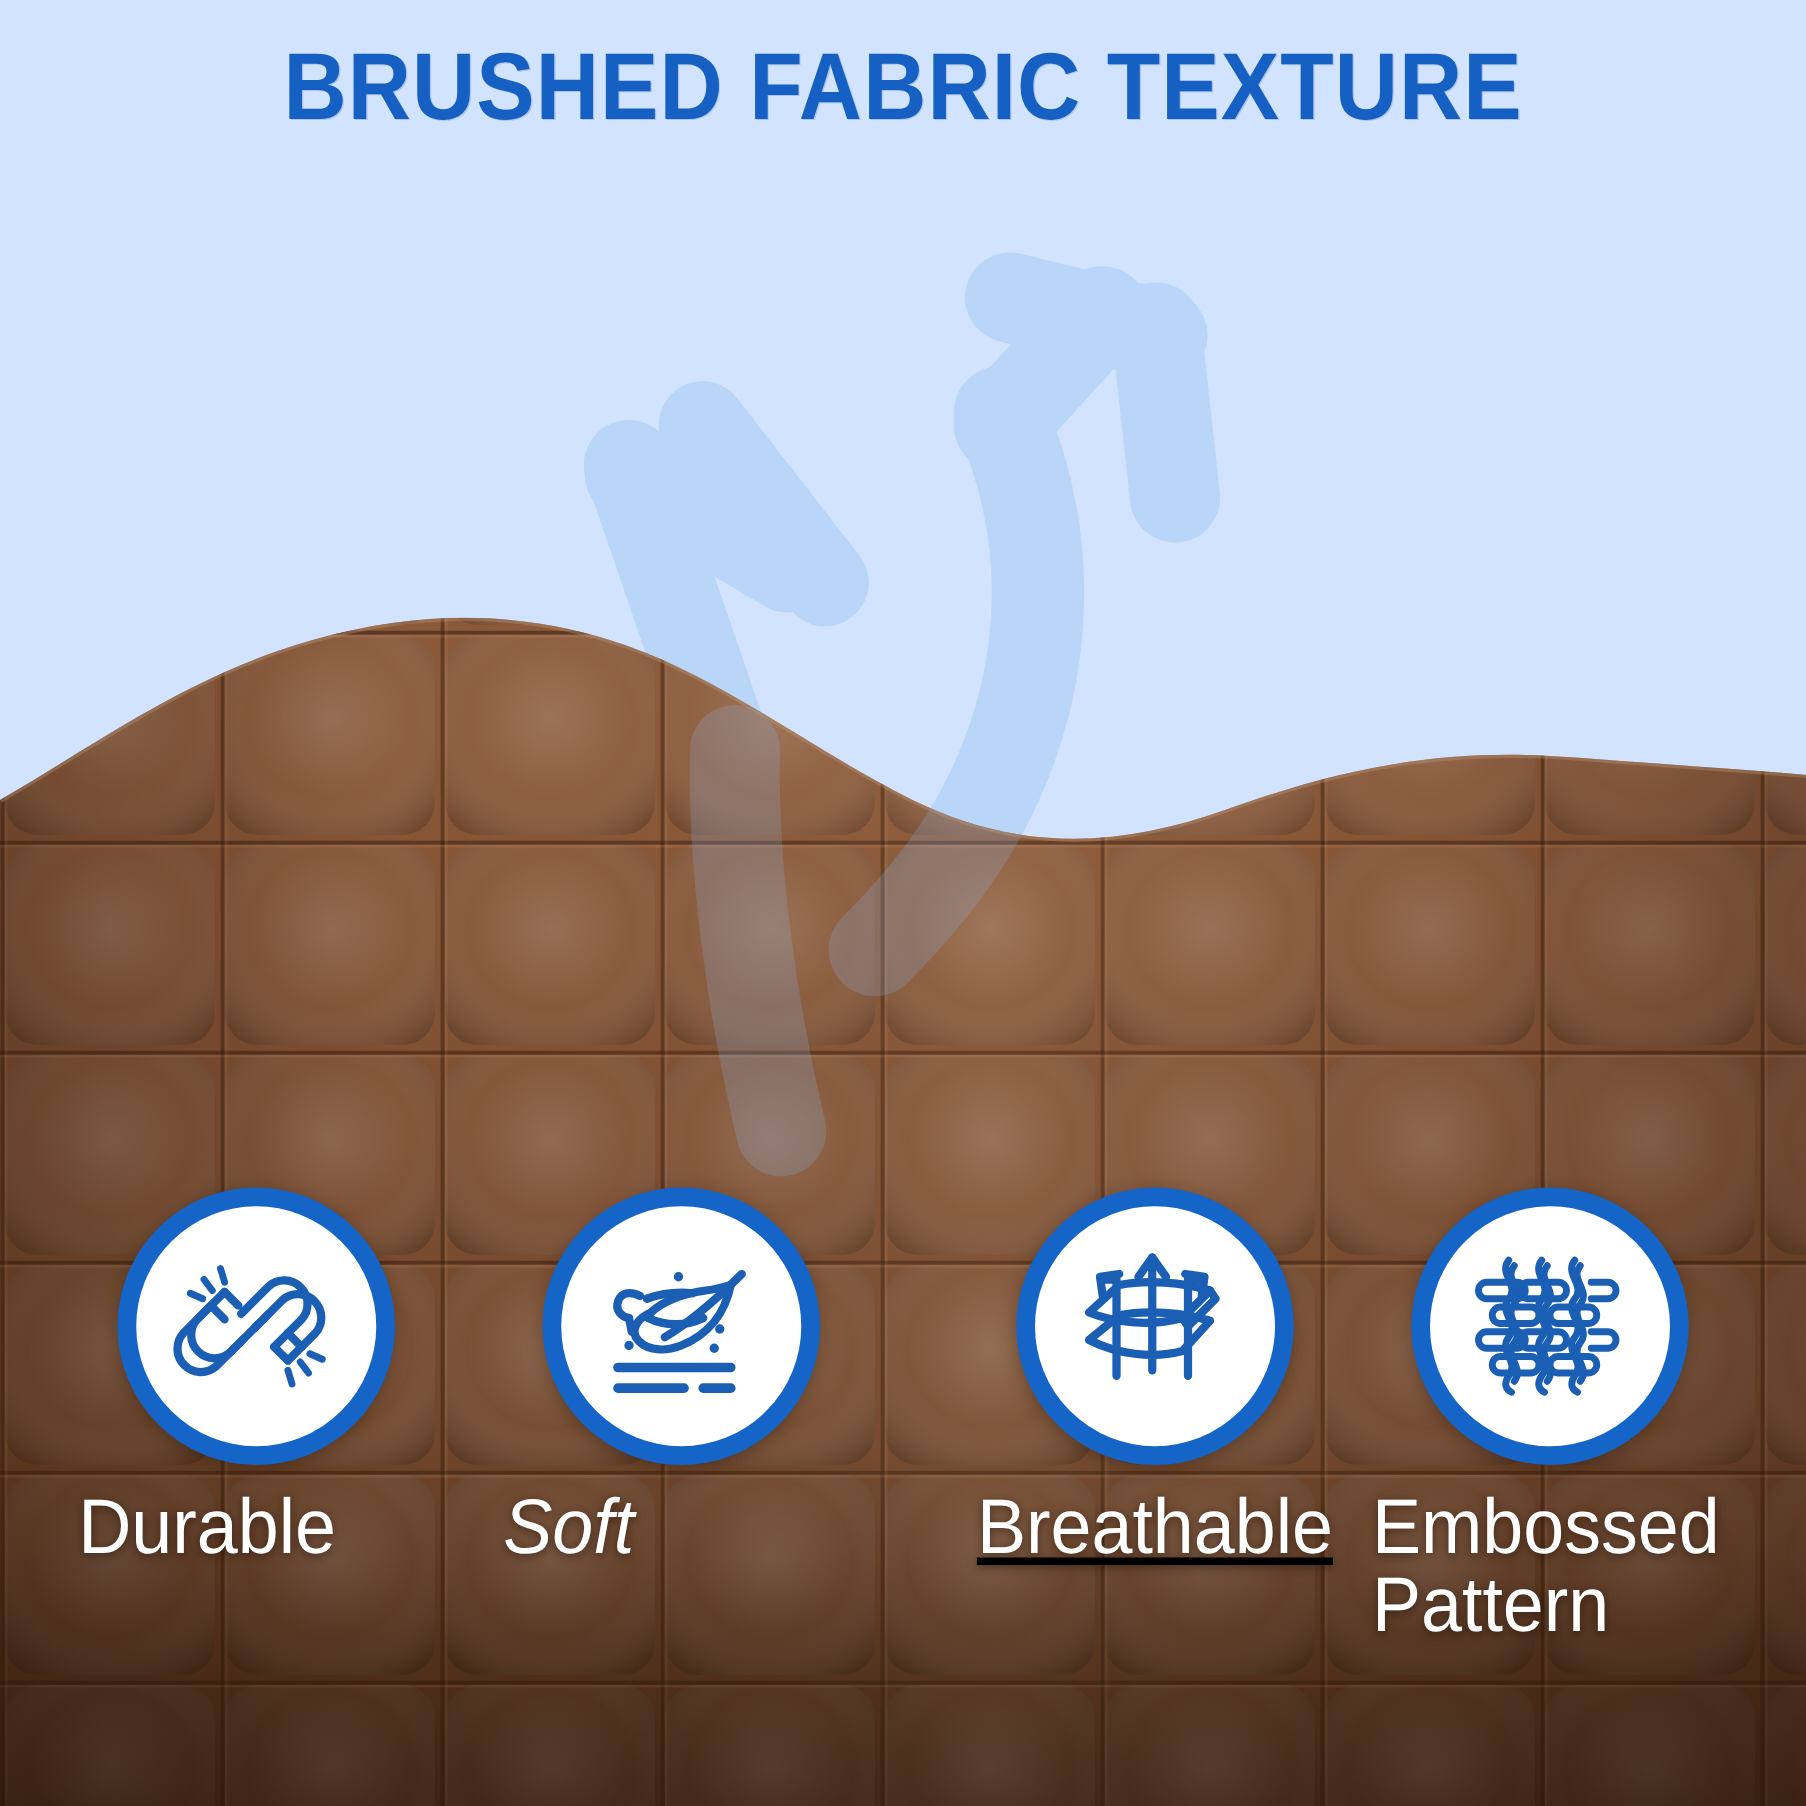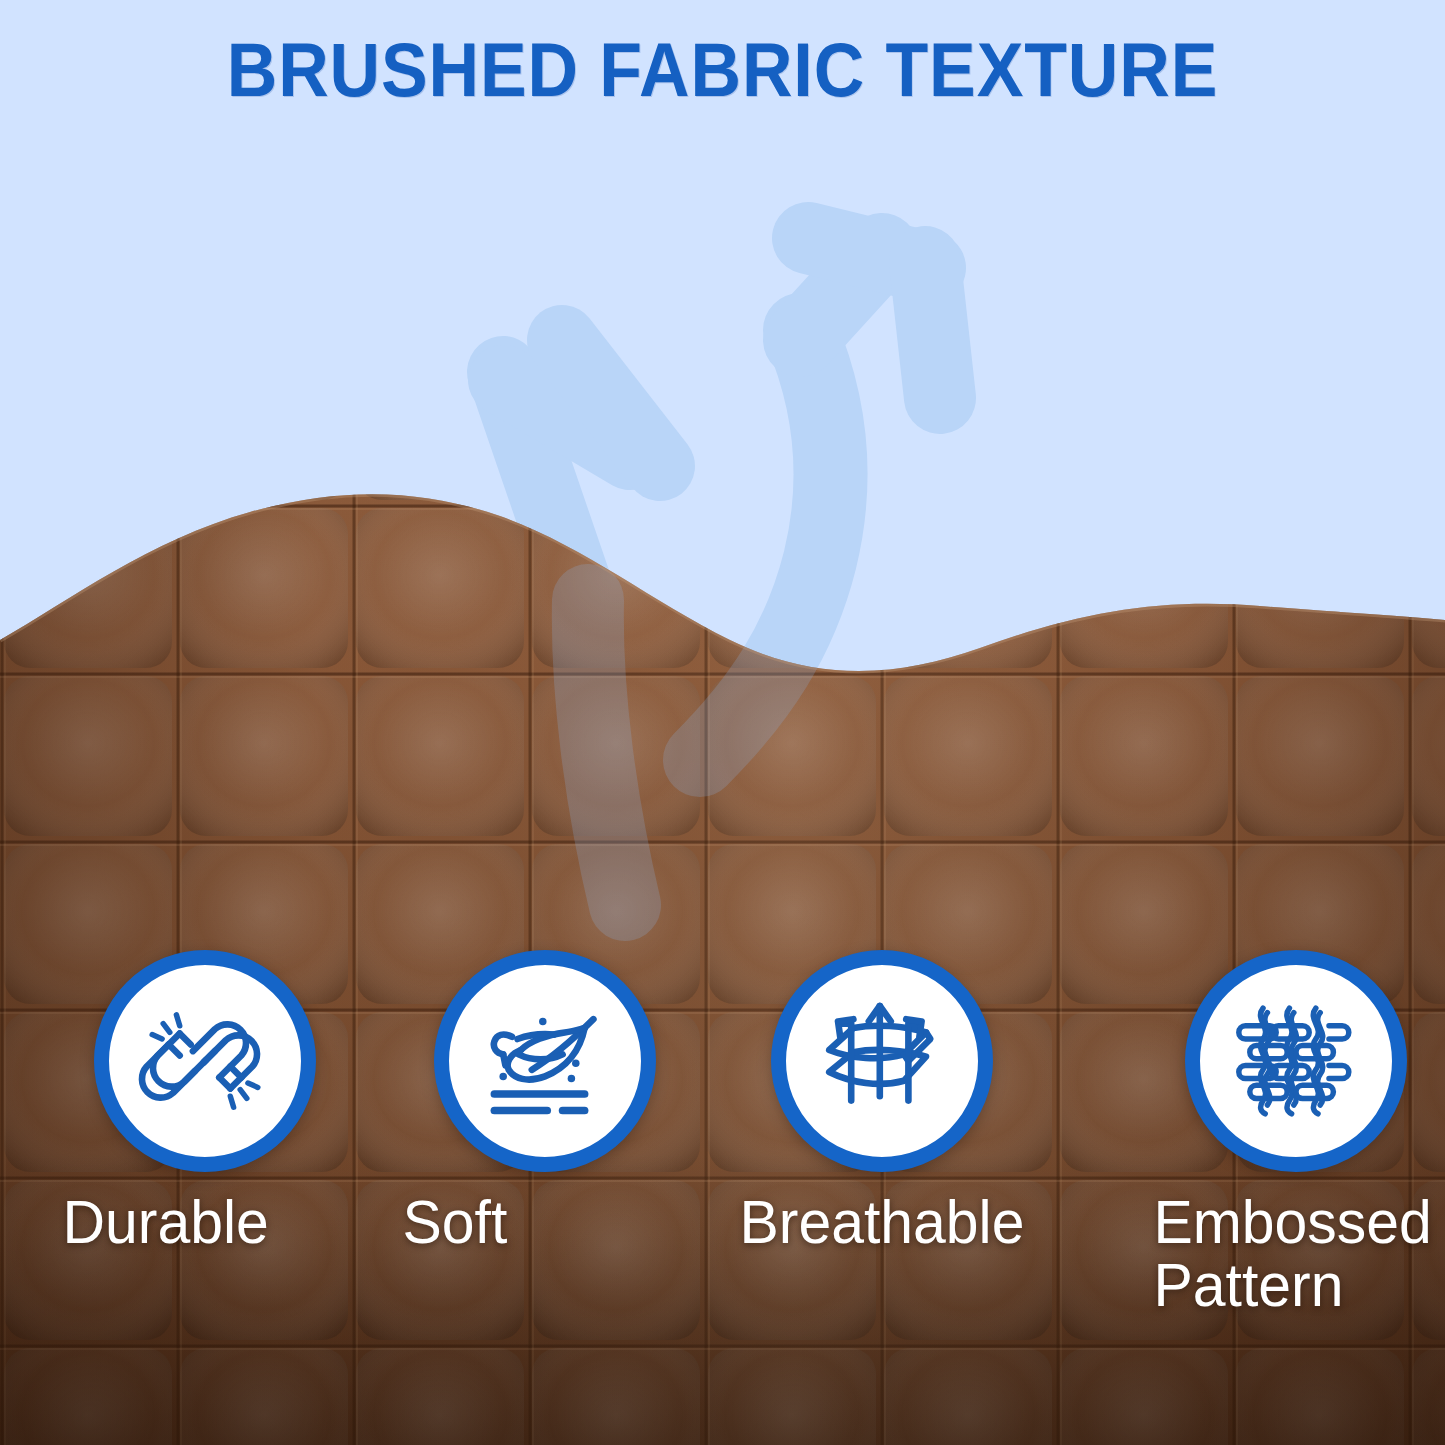--- a/index.html
+++ b/index.html
@@ -79,23 +79,23 @@
     margin-top: 18px;
     font-family: "Liberation Sans Narrow", "Liberation Sans", sans-serif;
     font-size: 62px;
     line-height: 1.02;
     color: #ffffff;
     font-weight: normal;
     text-shadow: 0 2px 8px rgba(30,14,6,0.55);
     transform: scaleX(0.95);
   }
   .badge-1 { left: 55px; }
-  .badge-2 { left: 395px; }
-  .badge-3 { left: 732px; }
-  .badge-4 { left: 1146px; }
+  .badge-2 { left: 395px; font-style: italic; }
+  .badge-3 { left: 774px; text-decoration: underline; }
+  .badge-4 { left: 1090px; }
 </style>
 </head>
 <body>
 
 <div id="poster">
 
   <div class="stage">
     <svg width="1445" height="1445" viewBox="0 0 1445 1445" xmlns="http://www.w3.org/2000/svg">
       <defs>
 

